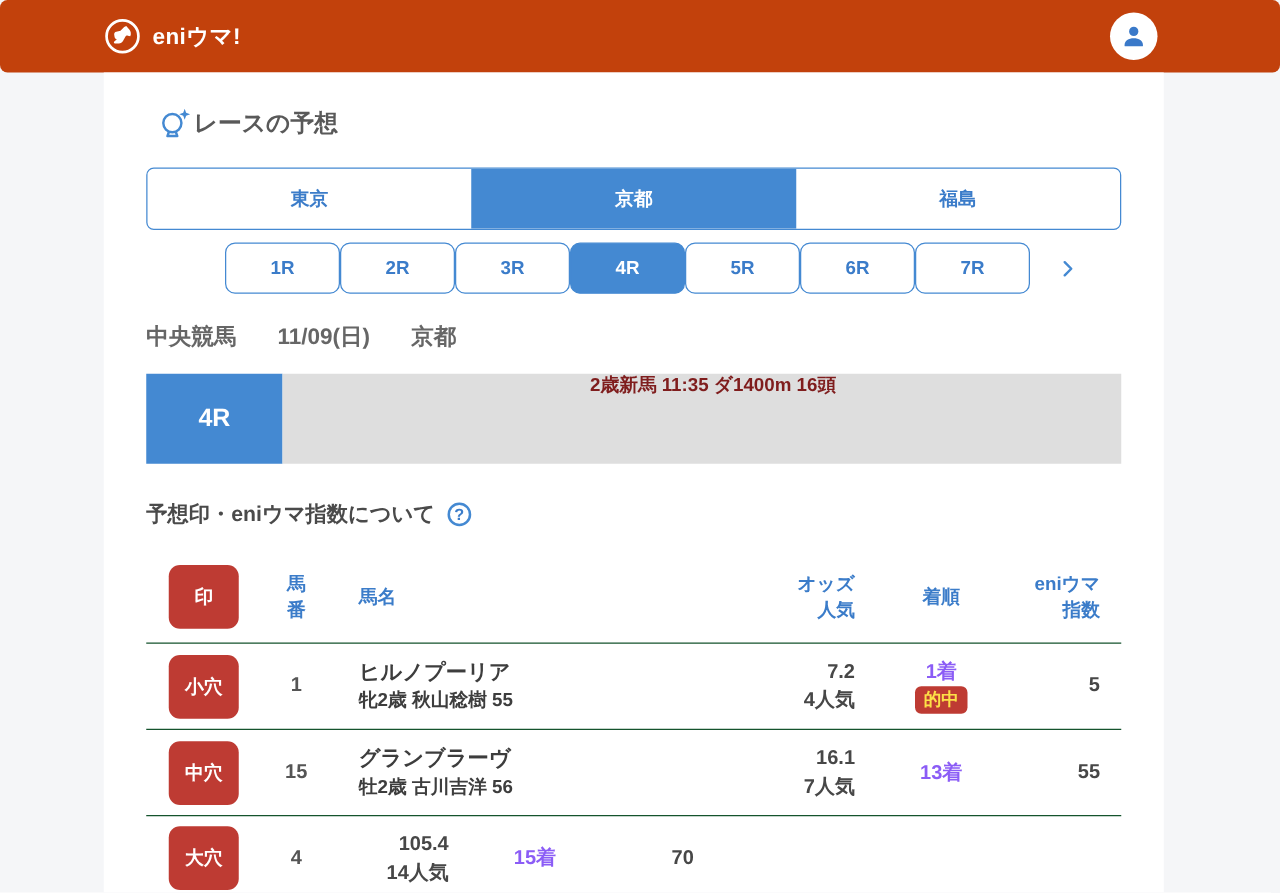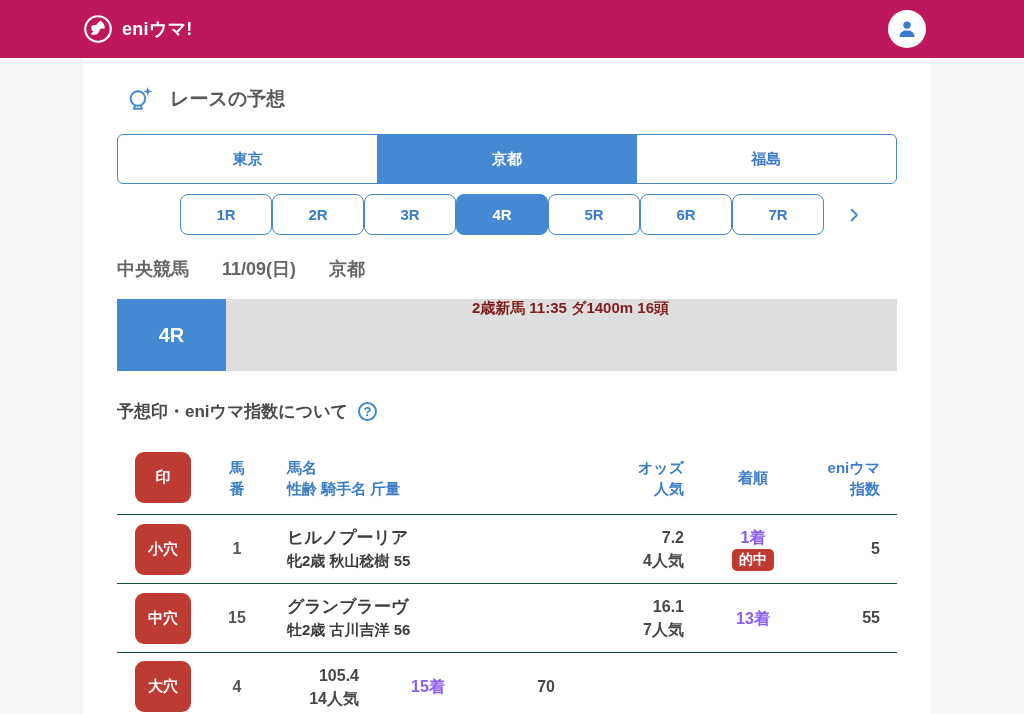--- a/index.html
+++ b/index.html
@@ -7,39 +7,39 @@
   body {
     position:relative;
     background:#F5F6F8;
     font-family:"Liberation Sans", sans-serif;
     overflow:hidden;
   }
 
   
   .topbar {
     position:absolute; top:0; left:0; width:1024px; height:58px;
-    background:#be185d; display:flex; align-items:center;
+    background:#c2410c; display:flex; align-items:center;border-radius:6px;
   }
   .brand { display:flex; align-items:center; gap:9px; margin-left:83px; cursor:pointer; }
   .brand-text { color:#ffffff; font-size:18px; font-weight:700; letter-spacing:.3px; }
   .avatar {
     position:absolute; left:888px; top:10px; width:38px; height:38px;
     background:#ffffff; border-radius:50%;
     display:flex; align-items:center; justify-content:center; cursor:pointer;
   }
 
   
   .card {
     position:absolute; left:83px; top:58px; width:848px; height:656px;
     background:#ffffff;
   }
   .card-inner { padding:26px 34px 0 34px; }
 
   
-  .section-title-row { display:flex; align-items:center; gap:15px; margin-left:10px; height:30px; }
+  .section-title-row { display:flex; align-items:center; margin-left:10px; height:30px; }
   .section-title { font-size:19px; font-weight:700; color:#595959; }
 
   
   .venue-tabs {
     margin-top:20px; height:50px; border:1.5px solid #4489D2; border-radius:6px;
     display:flex; overflow:hidden; background:#fff;
   }
   .venue-tab {
     flex:1; display:flex; align-items:center; justify-content:center;
     font-size:15px; font-weight:700; color:#3B7CC9; cursor:pointer;
@@ -100,21 +100,21 @@
   .col-index { width:99px; flex:none; text-align:right; padding-right:17px; }
 
   .th { color:#3B7CC9; font-weight:700; font-size:15px; line-height:21px; }
 
   .num-val { font-size:16px; font-weight:600; color:#555555; }
   .horse-name    { font-size:17px; font-weight:700; color:#3d3d3d; line-height:24px; }
   .horse-details { font-size:15px; font-weight:700; color:#3d3d3d; line-height:22px; }
   .odds-val { font-size:16px; font-weight:600; color:#474747; line-height:23px; }
   .result-val { font-size:16px; font-weight:700; color:#8b5cf6; line-height:21px; }
   .hit-badge {
-    display:inline-block; background:#BE3B33; color:#ffffff; font-size:14px; font-weight:700;
+    display:inline-block; background:#BE3B33; color:#fde047; font-size:14px; font-weight:700;
     border-radius:5px; padding:2px 7px; margin-top:1px;
   }
   .index-val { font-size:16px; font-weight:600; color:#474747; }
 </style>
 </head>
 <body>
 
 <div class="topbar">
   <div class="brand">
     <span style="display:flex;">
@@ -194,21 +194,20 @@
       <div class="t-row t-head">
         <div class="col-mark">
           <div class="mark-badge">印</div>
         </div>
         <div class="col-num th">
           <div>馬</div>
           <div>番</div>
         </div>
         <div class="col-name th">
           <div>馬名</div>
-          <div>性齢  騎手名  斤量</div>
         </div>
         <div class="col-odds th">
           <div>オッズ</div>
           <div>人気</div>
         </div>
         <div class="col-result th">着順</div>
         <div class="col-index th">
           <div>eniウマ</div>
           <div>指数</div>
         </div>

